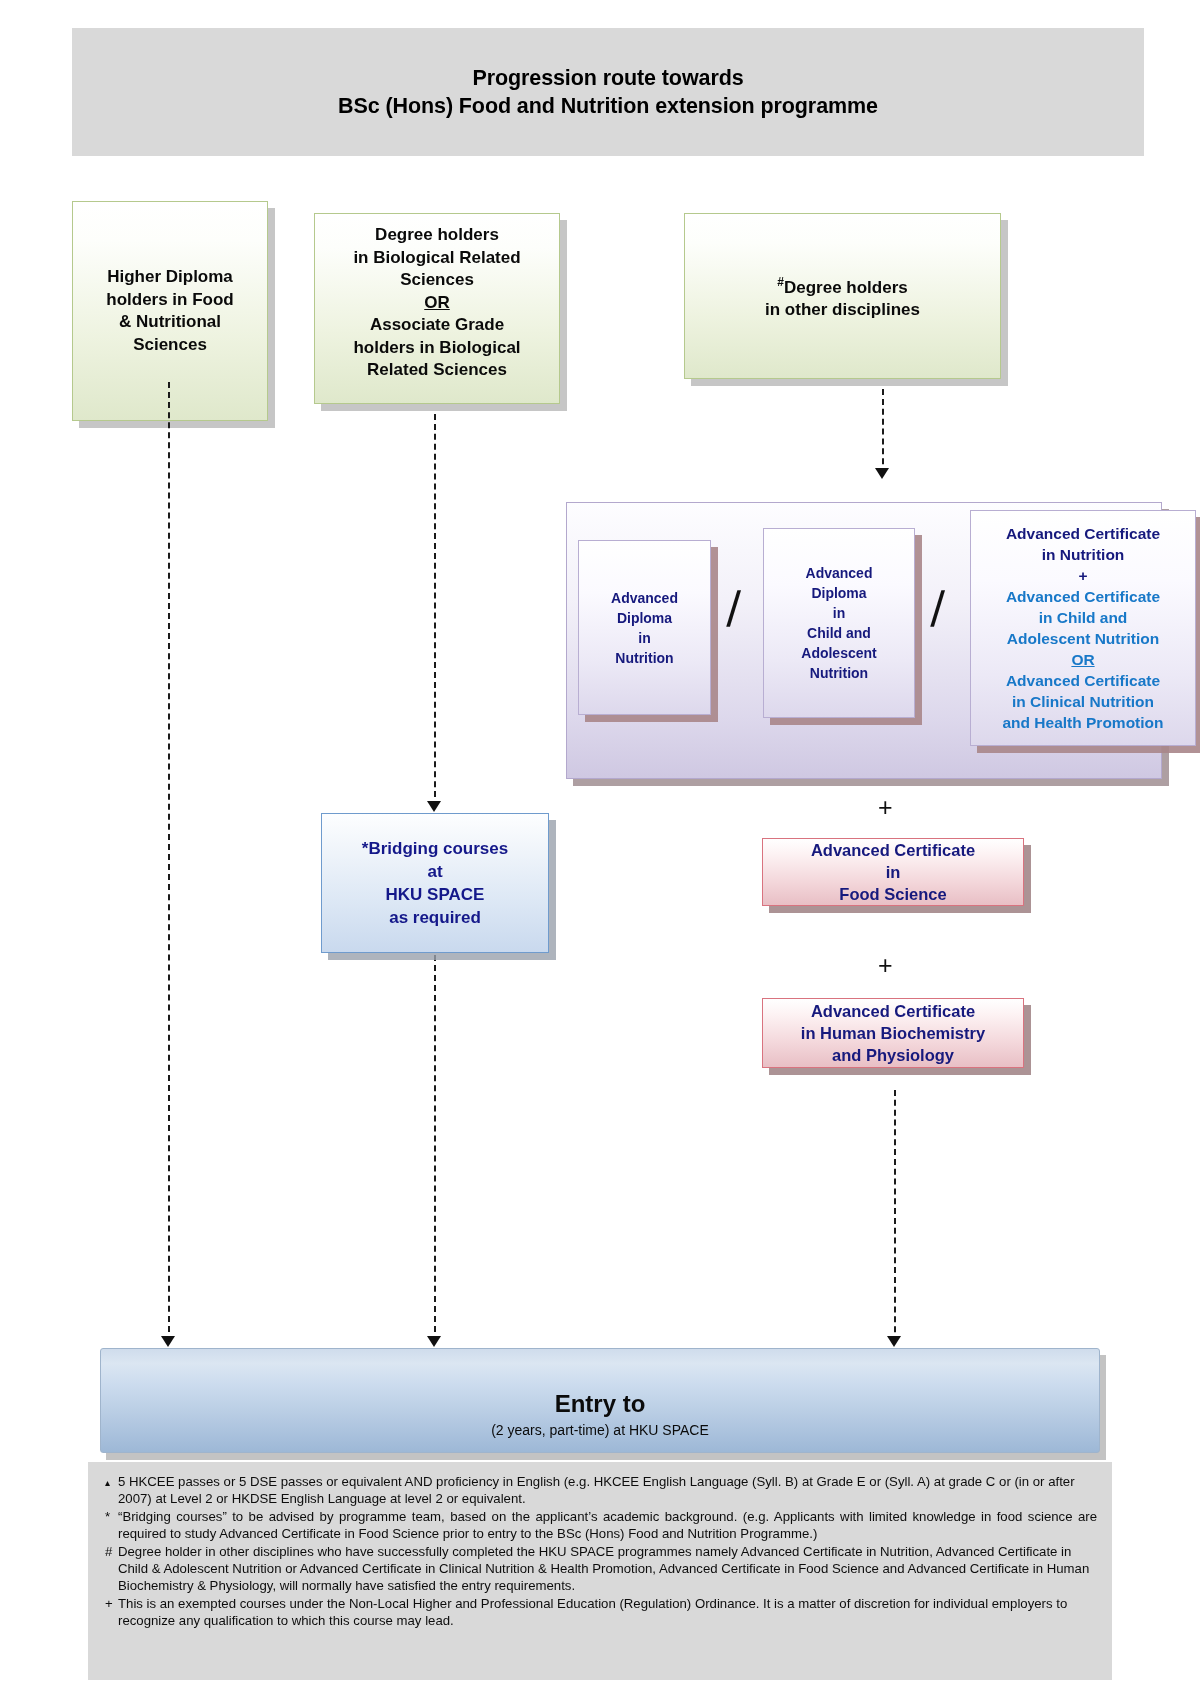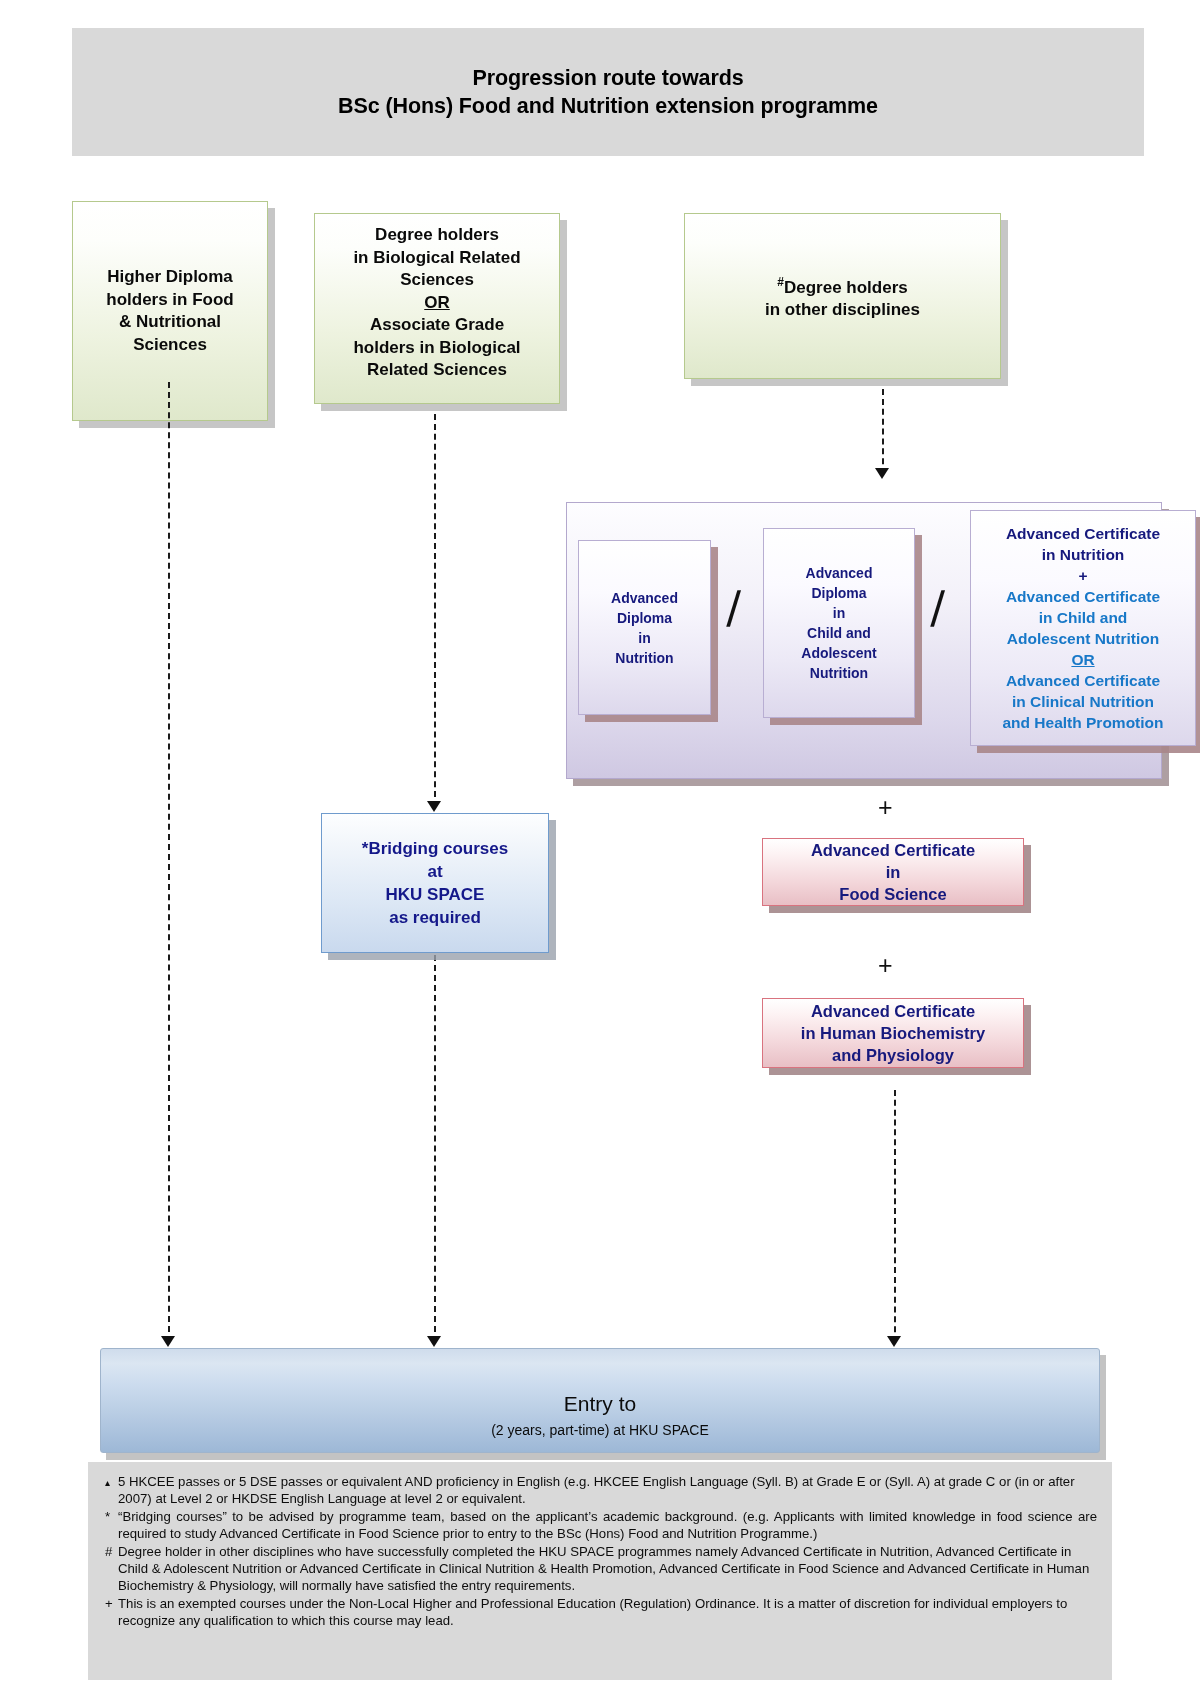--- a/index.html
+++ b/index.html
@@ -115,21 +115,21 @@
   }
   .entry .face {
     position: absolute; inset: 0;
     display: flex; flex-direction: column;
     align-items: center; justify-content: center; text-align: center;
     background: linear-gradient(to bottom,
        #cfdcec 0%, #dbe6f2 14%, #ccdcee 34%, #b9cde4 62%, #a8c0dc 85%, #9db8d6 100%);
     border: 1px solid #9fb4cc;
     border-radius: 3px;
   }
-  .entry .t1 { font-weight: normal; font-size: 21px; line-height: 26px; color: #0b0b0b; margin-top: 32px; }
+  .entry .t1 { font-weight: bold; font-size: 24px; line-height: 26px; color: #0b0b0b; margin-top: 32px; }
   .entry .t2 { font-weight: bold; font-size: 19.5px; line-height: 27px; color: #0b0b0b; }
   .entry .t3 { font-weight: normal; font-size: 14px; line-height: 26px; color: #0b0b0b; }
 
   
   .notes {
     position: absolute; left: 88px; top: 1462px; width: 1024px; height: 218px;
     background: #d9d9d9;
     padding: 10px 14px 8px 14px;
     border: 1px solid #d9d9d9;
   }

